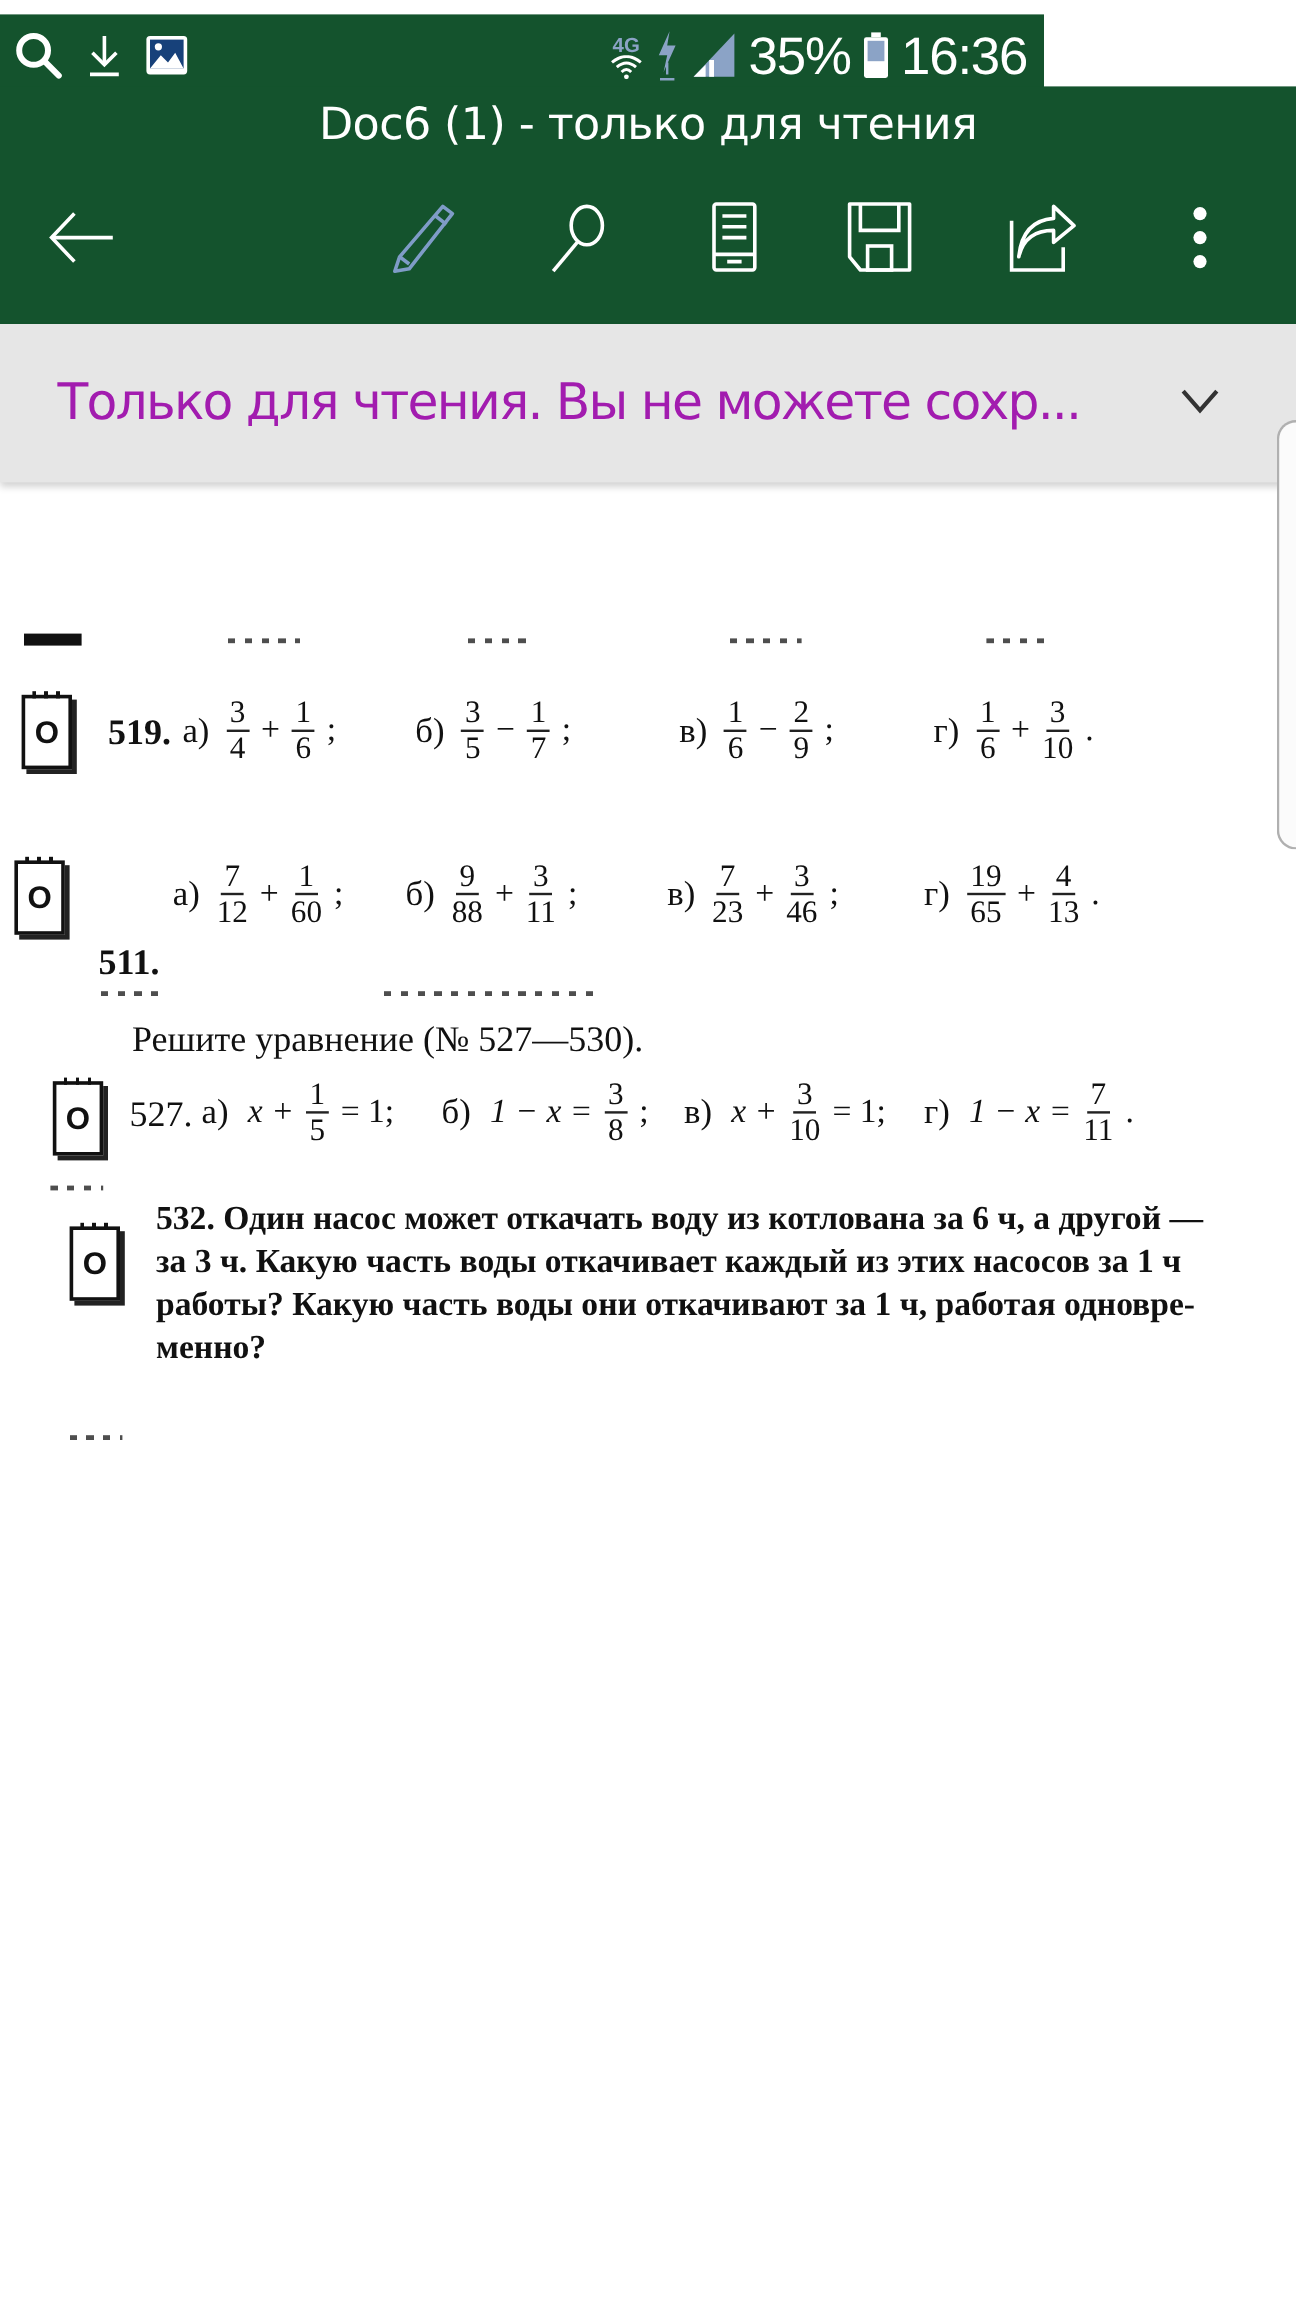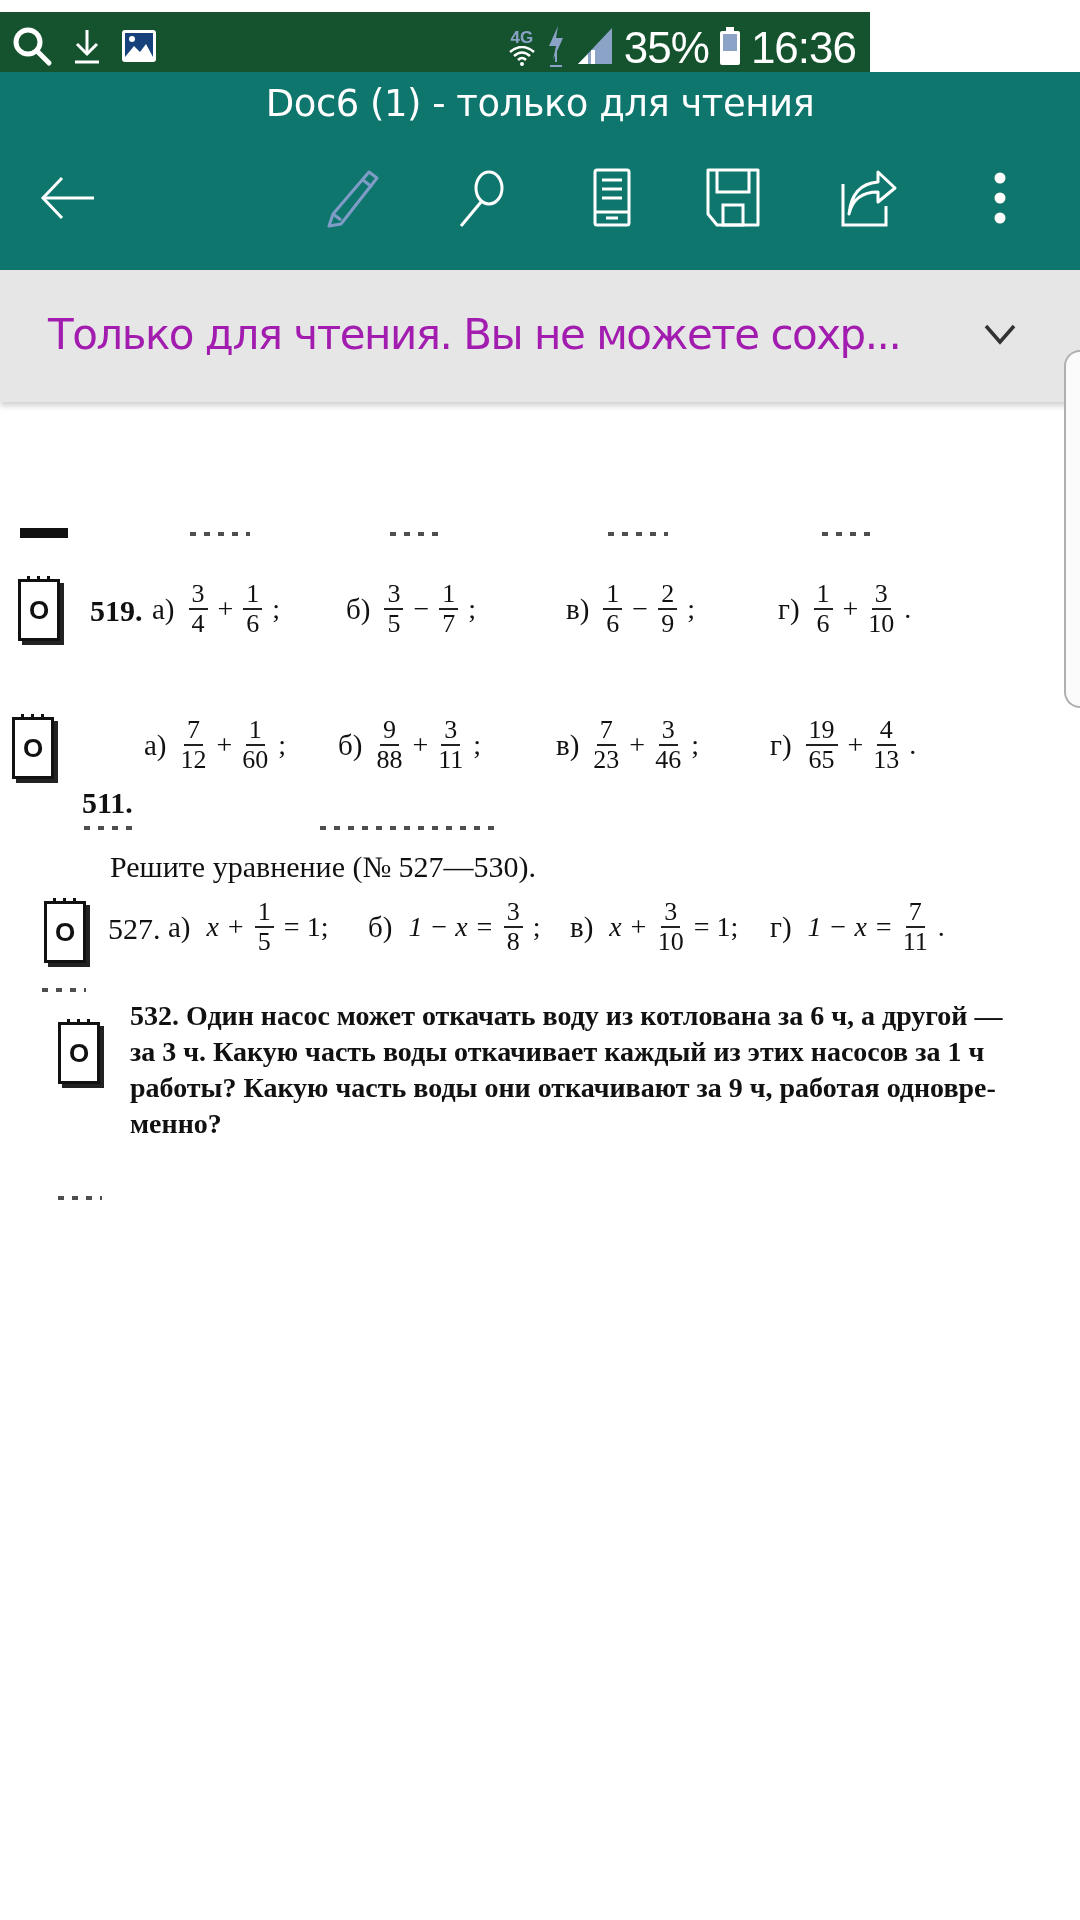--- a/index.html
+++ b/index.html
@@ -7,21 +7,21 @@
   body { position: relative; font-family: "Liberation Sans", sans-serif; }
 
   
   .statusbar { position: absolute; left: 0; top: 0; width: 870px; height: 72px; background: #14532d; color: #fff; margin-top: 12px; }
   .sb-left { position: absolute; left: 10px; top: 14px; height: 44px; display: flex; align-items: center; gap: 18px; }
   .sb-right { position: absolute; right: 14px; top: 10px; height: 52px; display: flex; align-items: center; gap: 10px; }
   .sb-text { font-family: "Liberation Sans", sans-serif; font-size: 44px; color: #fff; letter-spacing: -1px; }
   .net { display: flex; flex-direction: column; align-items: center; font-size: 17px; font-weight: bold; color: #8ba3c6; line-height: 16px; }
 
   
-  .appbar { position: absolute; left: 0; top: 72px; width: 1080px; height: 198px; background: #0f766e; }
+  .appbar { position: absolute; left: 0; top: 72px; width: 1080px; height: 198px; background: #14532d; }
   .app-title { position: absolute; left: 0; top: 10px; width: 1080px; text-align: center; color: #fff; font-size: 37px; font-family: "DejaVu Sans", sans-serif; letter-spacing: -0.5px; }
   .ab-icon { position: absolute; top: 92px; width: 60px; height: 72px; display: flex; align-items: center; justify-content: center; }
 
   
   .banner { position: absolute; left: 0; top: 270px; width: 1080px; height: 132px; background: #e6e6e6; box-shadow: 0 4px 6px rgba(0,0,0,0.18); z-index: 2; }
   .banner-text { position: absolute; left: 48px; top: 40px; font-size: 42px; color: #a21caf; font-family: "DejaVu Sans", sans-serif; letter-spacing: -1.5px; white-space: nowrap; }
   .banner-chevron { position: absolute; left: 980px; top: 40px; width: 40px; height: 50px; }
 
   
   .scroll-handle { position: absolute; left: 1064px; top: 350px; width: 24px; height: 358px; border: 2px solid #b0b0b0; border-right: none; border-radius: 16px 0 0 16px; background: #fbfbfb; z-index: 3; }
@@ -363,18 +363,18 @@
   <div class="frag" style="left:42px; top:586px; width:44px;"></div>
 
   <div style="position:absolute; left:58px; top:620px;">
     <div class="nb">
         <span>O</span>
       </div>
   </div>
   <div class="problem">
     <p>532. Один насос может откачать воду из котлована за 6 ч, а другой —</p>
     <p style="font-weight:bold;">за 3 ч. Какую часть воды откачивает каждый из этих насосов за 1 ч</p>
-    <p>работы? Какую часть воды они откачивают за 9 ч, работая одновре-</p>
+    <p>работы? Какую часть воды они откачивают за 1 ч, работая одновре-</p>
     <p>менно?</p>
   </div>
 
   <div class="frag" style="left:58px; top:794px; width:44px;"></div>
 </div>
 
 </body></html>

